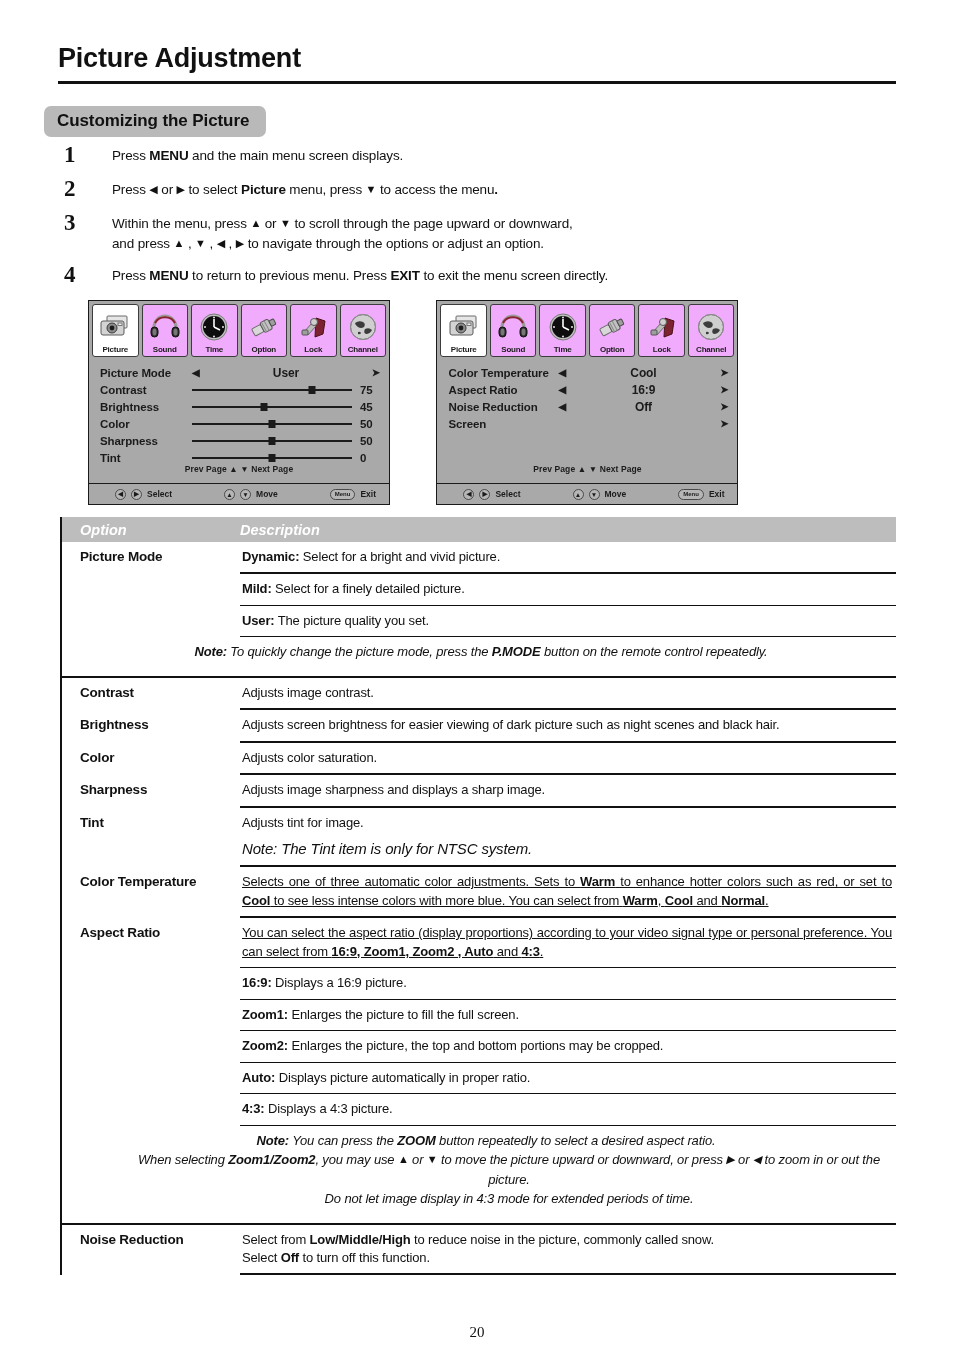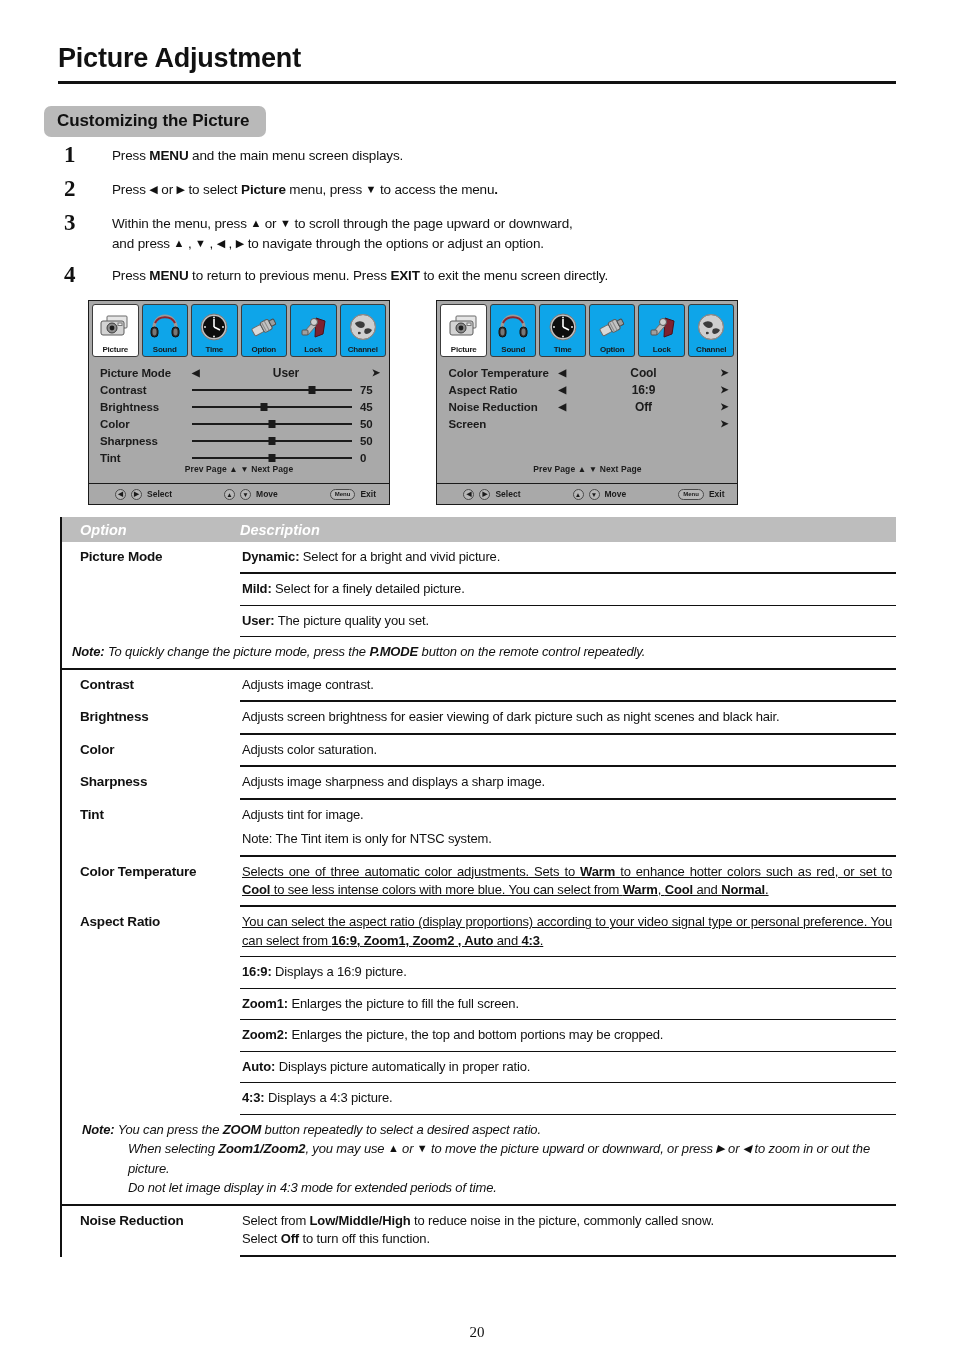--- a/index.html
+++ b/index.html
@@ -59,21 +59,21 @@
     display: inline-block;
     vertical-align: top;
   }
   .osd.right { margin-left: 42px; }
 
   .osd-tabs {
     display: flex; gap: 3px; padding: 3px 3px 0 3px; height: 56px;
   }
   .osd-tab {
     flex: 1; border: 1px solid #3c3c3c; border-radius: 3px;
-    background: #0ea5e9;
+    background: #f0abfc;
     display: flex; flex-direction: column; align-items: center;
     justify-content: flex-end; padding-bottom: 1px;
     position: relative; overflow: hidden;
   }
   .osd-tab.active { background: #ffffff; }
   .osd-tab .tab-label {
     font-size: 8px; font-weight: bold; color: #1a1a1a;
     letter-spacing: -0.2px; line-height: 10px;
   }
   .tab-icon { height: 36px; width: 100%; display: flex; align-items: center; justify-content: center; }
@@ -152,30 +152,31 @@
     padding: 6px 4px 6px 2px; font-size: 13px; color: #111; line-height: 1.42;
     letter-spacing: -0.15px;
     border-bottom: 1.3px solid #111;
   }
   .dcell.thick { border-bottom: 2.6px solid #111; }
   .dcell.nobrd { border-bottom: none; }
   .dcell.just { text-align: justify; text-decoration: underline; }
   .dcell b { font-weight: bold; }
 
   .note-row {
-    padding: 5px 6px 6px 10px; font-size: 13px; font-style: italic; color: #111;
+    padding: 5px 6px 14px 10px; font-size: 13px; font-style: italic; color: #111;
     line-height: 1.5; letter-spacing: -0.15px;
     border-bottom: 2.6px solid #111;
+    text-align: center;
   }
   .note-row b, .note-row .nb { font-weight: bold; font-style: italic; }
   .note-hang { padding-left: 56px; text-indent: -46px; }
   .note-cont { padding-left: 56px; }
 
   .sub-note {
-    font-size: 13px; letter-spacing: -0.15px;
+    font-size: 15px; font-style: italic; letter-spacing: -0.15px;
   }
 
   
   .page-num {
     position: absolute; left: 0; right: 0; top: 1324px;
     text-align: center; font-size: 15px; color: #111;
     font-family: "Liberation Serif", serif;
   }
 </style>
 </head>

